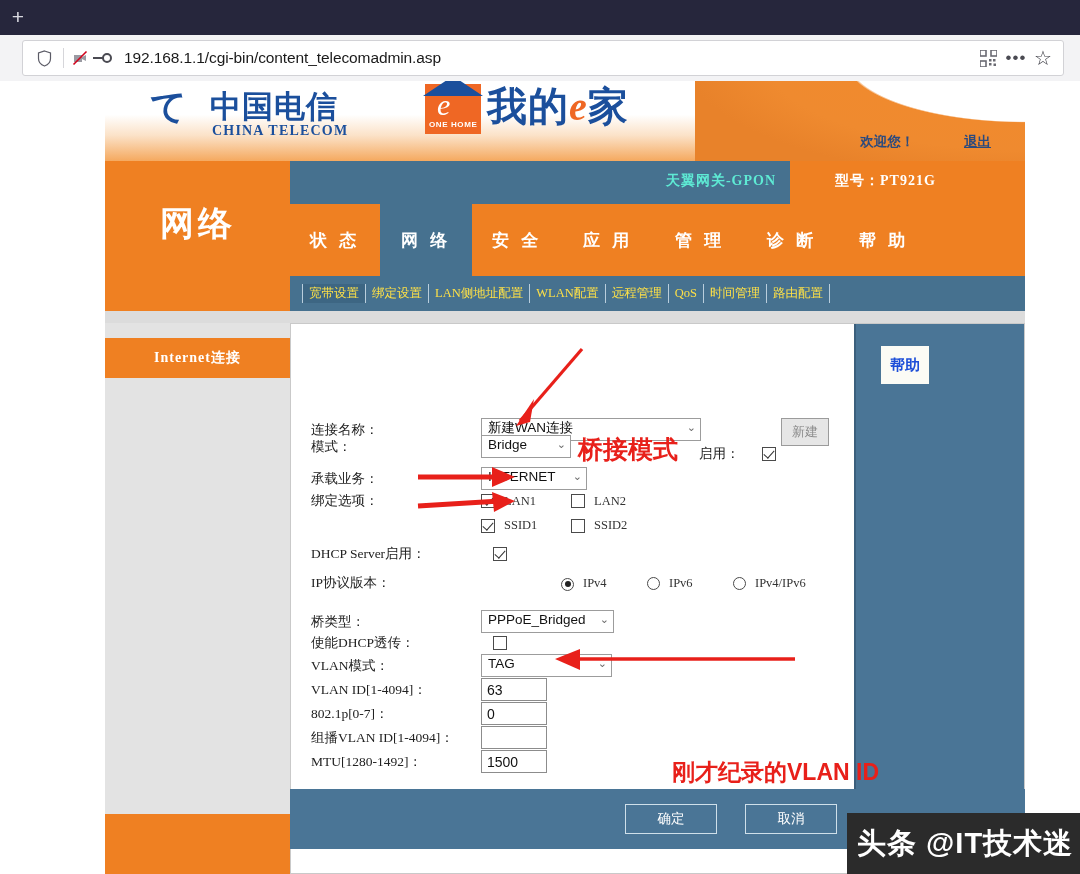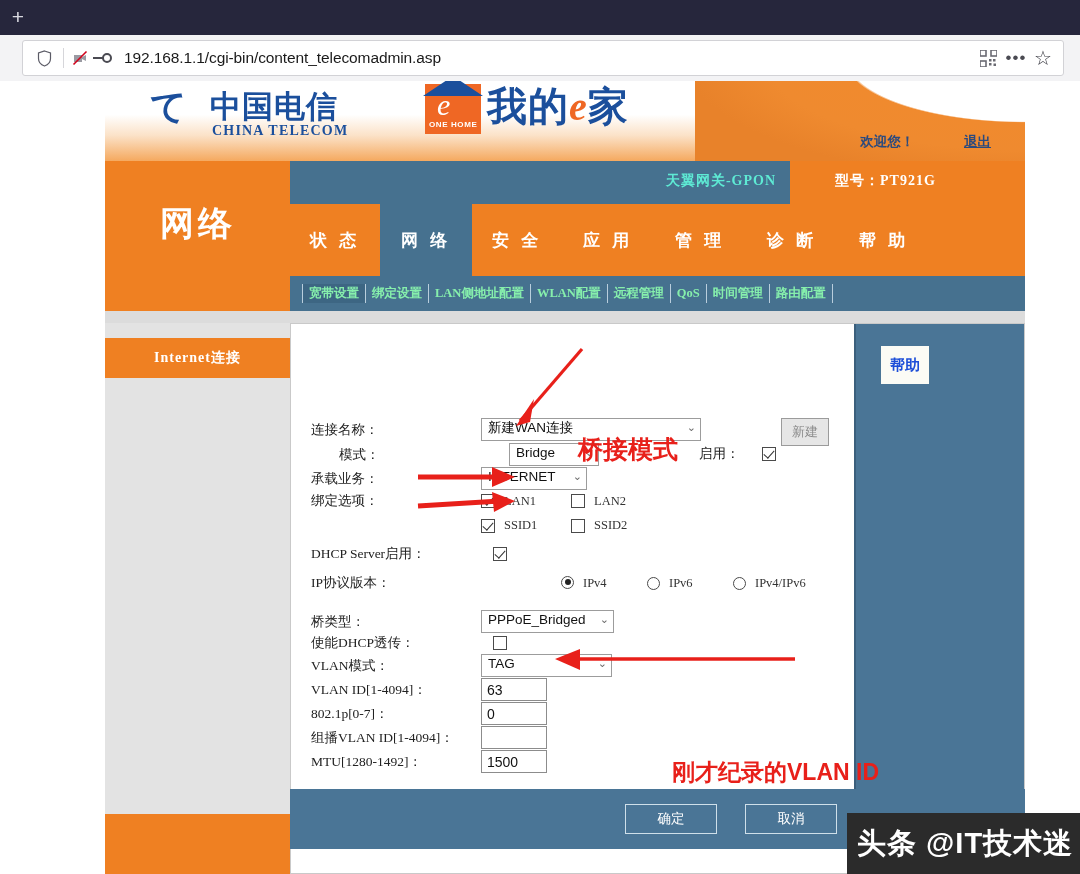--- a/index.html
+++ b/index.html
@@ -67,24 +67,23 @@
   #tab-row { position:absolute; left:185px; top:43px; width:735px; height:72px; }
   .main-tab {
     position:absolute; top:0; height:72px; display:flex; align-items:center; justify-content:center;
     font-size:17px; color:#fff; font-weight:bold; letter-spacing:4px; cursor:pointer;
     font-family:"Liberation Serif", serif;
   }
   .main-tab.active { background:#46718f; }
   #subnav { position:absolute; left:185px; top:115px; width:735px; height:35px; background:#46718f;
             display:flex; align-items:center; padding-left:12px; }
   .subnav-item {
-    font-size:12.5px; color:#86efac; padding:1px 6px; border-right:1px solid #b9cedd;
+    font-size:12.5px; color:#fde047; padding:1px 6px; border-right:1px solid #b9cedd;
     border-left:1px solid #b9cedd; margin-right:-1px; cursor:pointer; white-space:nowrap;
     font-family:"Liberation Serif", serif;
-    font-weight:bold;
   }
   .subnav-item.active { background:#3d6683; }
 
   
   #body-area { position:absolute; left:0; top:230px; width:1080px; height:563px; background:#fff; }
   #gray-gap { position:absolute; left:105px; top:0; width:920px; height:12px; background:#dcdcdc; }
   #sidebar { position:absolute; left:105px; top:12px; width:185px; height:551px; background:#e3e3e3; }
   #sidebar-item-internet {
     position:absolute; left:0; top:15px; width:185px; height:40px; background:#ef8022;
     color:#fff; font-size:14px; font-weight:bold; letter-spacing:1px;
@@ -280,21 +279,21 @@
           <span class="flabel" style="width:170px;">连接名称：</span>
           <span class="fselect" style="width:220px;">
             <span>新建WAN连接</span>
             <span class="caret">⌄</span>
           </span>
         </div>
         <div class="frow" style="left:490px; top:94px;">
           <span class="btn-gray disabled">新建</span>
         </div>
 
-        <div class="frow" style="left:20px; top:119px;margin-left:28px;">
+        <div class="frow" style="left:20px; top:111px;">
           <span class="flabel" style="width:170px;">模式：</span>
           <span class="fselect" style="width:90px;">
             <span>Bridge</span>
             <span class="caret">⌄</span>
           </span>
         </div>
         <div class="frow" style="left:408px; top:121px;">
           <span class="flabel">启用：</span>
           <span class="cbox checked" style="margin-left:22px;"></span>
         </div>
@@ -330,21 +329,21 @@
           </span>
         </div>
 
         <div class="frow" style="left:20px; top:221px;">
           <span class="flabel" style="width:170px;">DHCP Server启用：</span>
           <span class="cbox checked" style="margin-left:12px;"></span>
         </div>
 
         <div class="frow" style="left:20px; top:250px;">
           <span class="flabel" style="width:170px;">IP协议版本：</span>
-          <span style="display:flex; align-items:flex-start; width:86px; margin-left:80px;">
+          <span style="display:flex; align-items:flex-end; width:86px; margin-left:80px;">
             <span class="rbox checked"></span>
             <span class="cblabel">IPv4</span>
           </span>
           <span style="display:flex; align-items:center; width:86px;">
             <span class="rbox"></span>
             <span class="cblabel">IPv6</span>
           </span>
           <span style="display:flex; align-items:center;">
             <span class="rbox"></span>
             <span class="cblabel">IPv4/IPv6</span>

